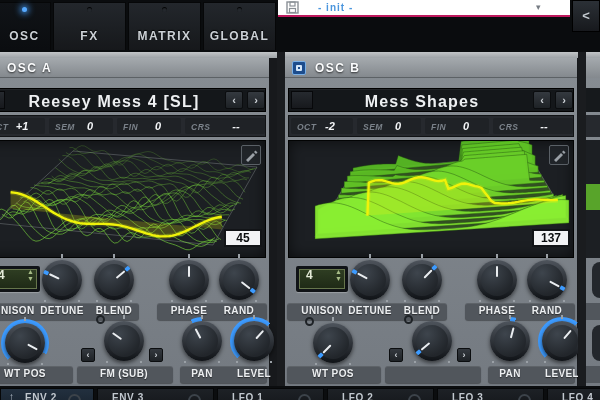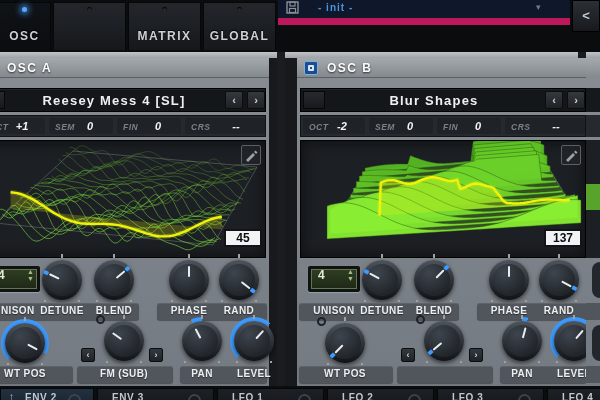--- a/index.html
+++ b/index.html
@@ -9,43 +9,43 @@
   
   .topbar{position:absolute;left:0;top:0;width:600px;height:52px;background:#0a0c0e;}
   .tab{position:absolute;top:2px;height:48px;background:linear-gradient(#23272c,#16181b);
        border:1px solid #060708;border-bottom:none;}
   .tab .led{position:absolute;left:50%;top:4px;width:5px;height:5px;margin-left:-3px;border-radius:50%;
        background:#24282d;box-shadow:inset 0 1px 1px #000;}
   .tab.active{background:linear-gradient(#101317,#0b0d10);}
   .tab.active .led{background:#57aaff;box-shadow:0 0 6px 2px rgba(70,160,255,.8);}
   .tab .tlabel{position:absolute;left:0;right:0;top:26px;text-align:center;font-weight:bold;
        font-size:12px;letter-spacing:1.5px;color:#ccd1d6;text-shadow:0 -1px 1px #000;}
-  .presetbar{position:absolute;left:278px;top:0;width:292px;height:25px;background:#0f172a;
-       border-bottom:7px solid #be185d;}
+  .presetbar{position:absolute;left:278px;top:0;width:292px;height:17px;background:#ffffff;
+       border-bottom:2px solid #be185d;}
   .presetname{position:absolute;left:40px;top:2px;font-size:10px;font-weight:bold;color:#4a95dd;letter-spacing:1px;}
   .pchev{position:absolute;left:258px;top:2px;color:#767c83;font-size:9px;}
   .prevbtn{position:absolute;left:572px;top:0;width:28px;height:32px;background:linear-gradient(#2b3036,#17191d);
        border:1px solid #000;color:#c4cad0;font-weight:bold;font-size:13px;text-align:center;line-height:30px;}
   
   .lightstrip{position:absolute;left:0;top:52px;width:600px;height:6px;background:linear-gradient(#c2c5c7,#9ea3a7);}
   .gap{position:absolute;top:52px;width:8px;height:348px;background:#1a1c1f;}
   
   .wrapA{position:absolute;left:0;top:58px;width:277px;height:328px;overflow:hidden;}
-  .wrapB{position:absolute;left:285px;top:58px;width:293px;height:328px;overflow:hidden;margin-left:12px;}
+  .wrapB{position:absolute;left:285px;top:58px;width:293px;height:328px;overflow:hidden;}
   .panel{position:absolute;top:0;width:292px;height:328px;background:linear-gradient(#878d93,#747a81);}
   .hdr{position:absolute;left:0;top:0;width:292px;height:20px;
        background:linear-gradient(#a4a9ad,#84898e);border-bottom:1px solid #5c6165;}
   .hdr .htitle{position:absolute;left:30px;top:3px;font-size:12px;font-weight:bold;color:#fbfcfd;
        letter-spacing:1.5px;text-shadow:0 1px 2px rgba(0,0,0,.7);}
   .chk{position:absolute;left:7px;top:3px;width:14px;height:14px;background:#1d4d8d;border:1px solid #7ab0e6;
        border-radius:2px;}
   .chk i{position:absolute;left:3px;top:3px;width:6px;height:6px;border:2px solid #d4e7fa;display:block;border-radius:1px;}
   .namebar{position:absolute;left:3px;top:30px;width:286px;height:24px;background:#14171a;
        border:1px solid #000;box-shadow:inset 0 1px 0 rgba(255,255,255,.06);}
-  .wtname{position:absolute;left:30px;right:48px;top:4px;text-align:center;font-size:13px;font-weight:bold;
+  .wtname{position:absolute;left:30px;right:48px;top:4px;text-align:center;font-size:16px;font-weight:bold;
        color:#eef0f2;letter-spacing:1.2px;}
   .sqbtn{position:absolute;left:2px;top:2px;width:22px;height:18px;background:linear-gradient(#262a2f,#17191d);
        border:1px solid #07080a;}
   .navbtn{position:absolute;top:2px;width:18px;height:18px;background:linear-gradient(#34393f,#1e2226);
        border:1px solid #0b0d0f;border-radius:2px;color:#ced3d8;font-weight:bold;font-size:11px;
        text-align:center;line-height:17px;}
   .pitch{position:absolute;left:3px;top:57px;width:286px;height:22px;background:#26292e;border:1px solid #101214;}
   .pseg{position:absolute;top:2px;height:16px;background:#1f2226;border-radius:2px;}
   .plab{position:absolute;left:6px;top:4px;font-size:8.5px;font-weight:bold;color:#7b828a;letter-spacing:.5px;}
   .pval{position:absolute;right:8px;top:2px;width:30px;text-align:center;font-size:11px;font-weight:bold;color:#f3f5f7;}
@@ -95,20 +95,21 @@
 
 <div class="stage">
 
   <div class="topbar">
     <div class="tab active" style="left:-2px;width:53px;">
       <span class="led"></span>
       <span class="tlabel">OSC</span>
     </div>
     <div class="tab" style="left:53px;width:73px;">
       <span class="led"></span>
+      <span class="tlabel">FX</span>
     </div>
     <div class="tab" style="left:128px;width:73px;">
       <span class="led"></span>
       <span class="tlabel">MATRIX</span>
     </div>
     <div class="tab" style="left:203px;width:73px;">
       <span class="led"></span>
       <span class="tlabel">GLOBAL</span>
     </div>
     <div class="presetbar">
@@ -310,21 +311,21 @@
   <div class="wrapB">
     <div class="panel" style="left:0;">
       <div class="hdr">
         <span class="chk">
             <i></i>
           </span>
         <span class="htitle">OSC B</span>
       </div>
       <div class="namebar">
         <span class="sqbtn"></span>
-        <span class="wtname">Blur Shapes</span>
+        <span class="wtname">Mess Shapes</span>
         <span class="navbtn" style="left:244px;">‹</span>
         <span class="navbtn" style="left:266px;">›</span>
       </div>
       <div class="pitch">
         <span class="pseg" style="left:2px;width:62px;">
           <i class="plab">OCT</i>
           <i class="pval">-2</i>
           </span>
         <span class="pseg" style="left:68px;width:64px;">
           <i class="plab">SEM</i>

